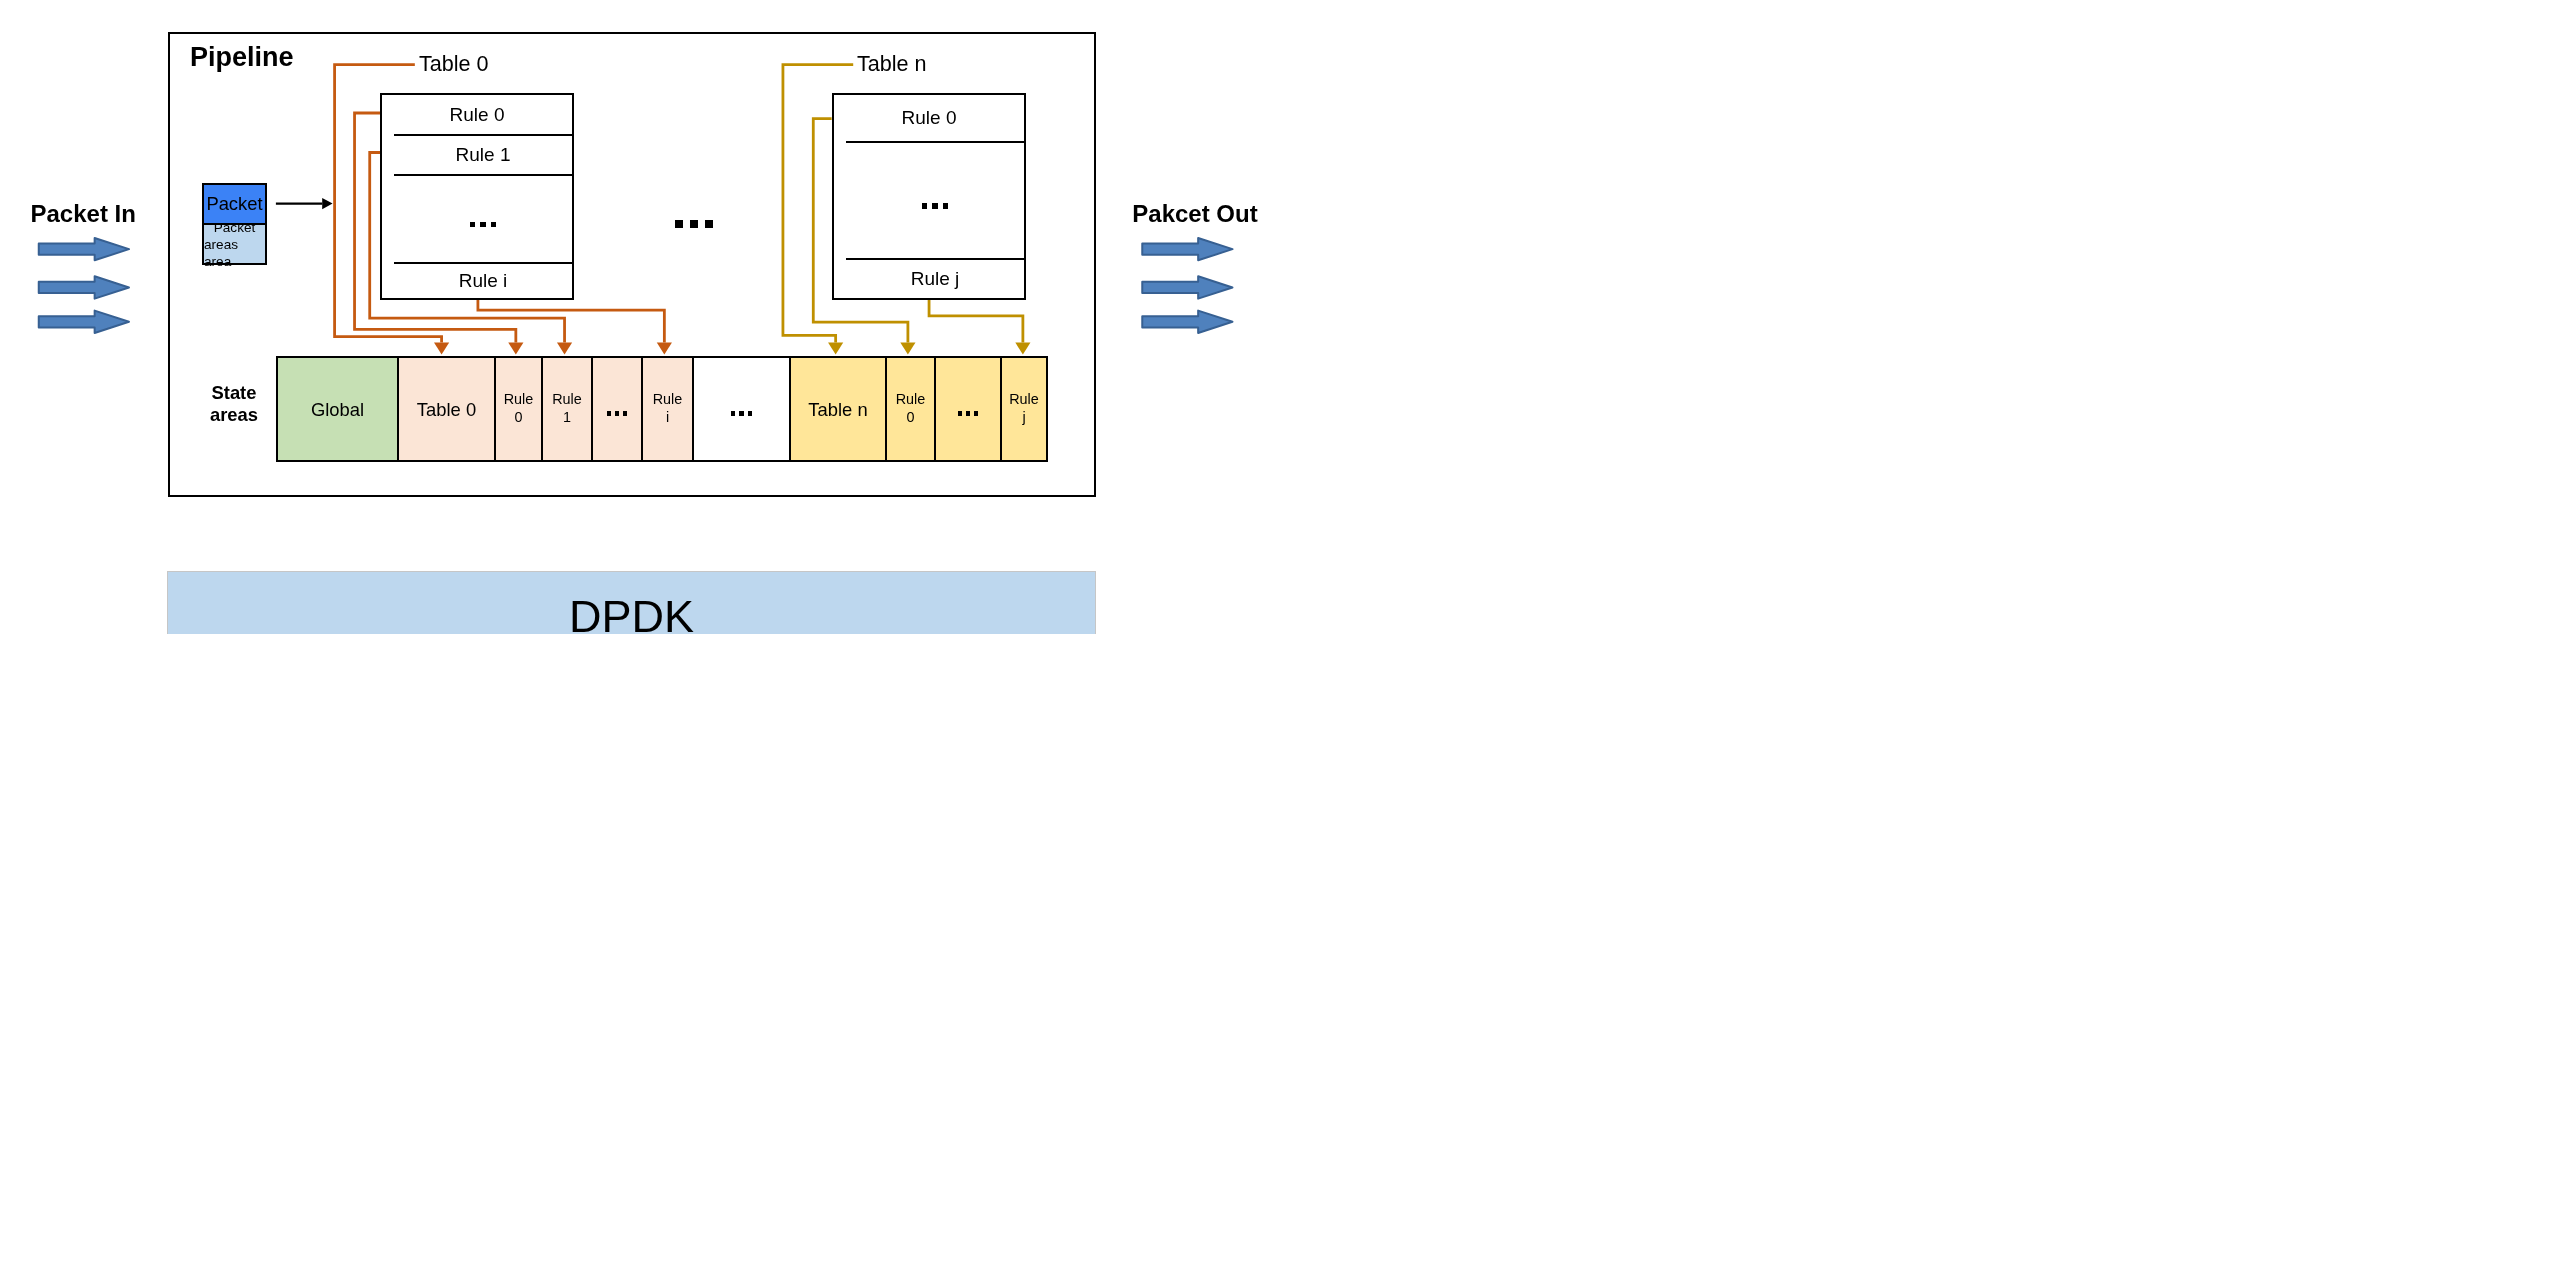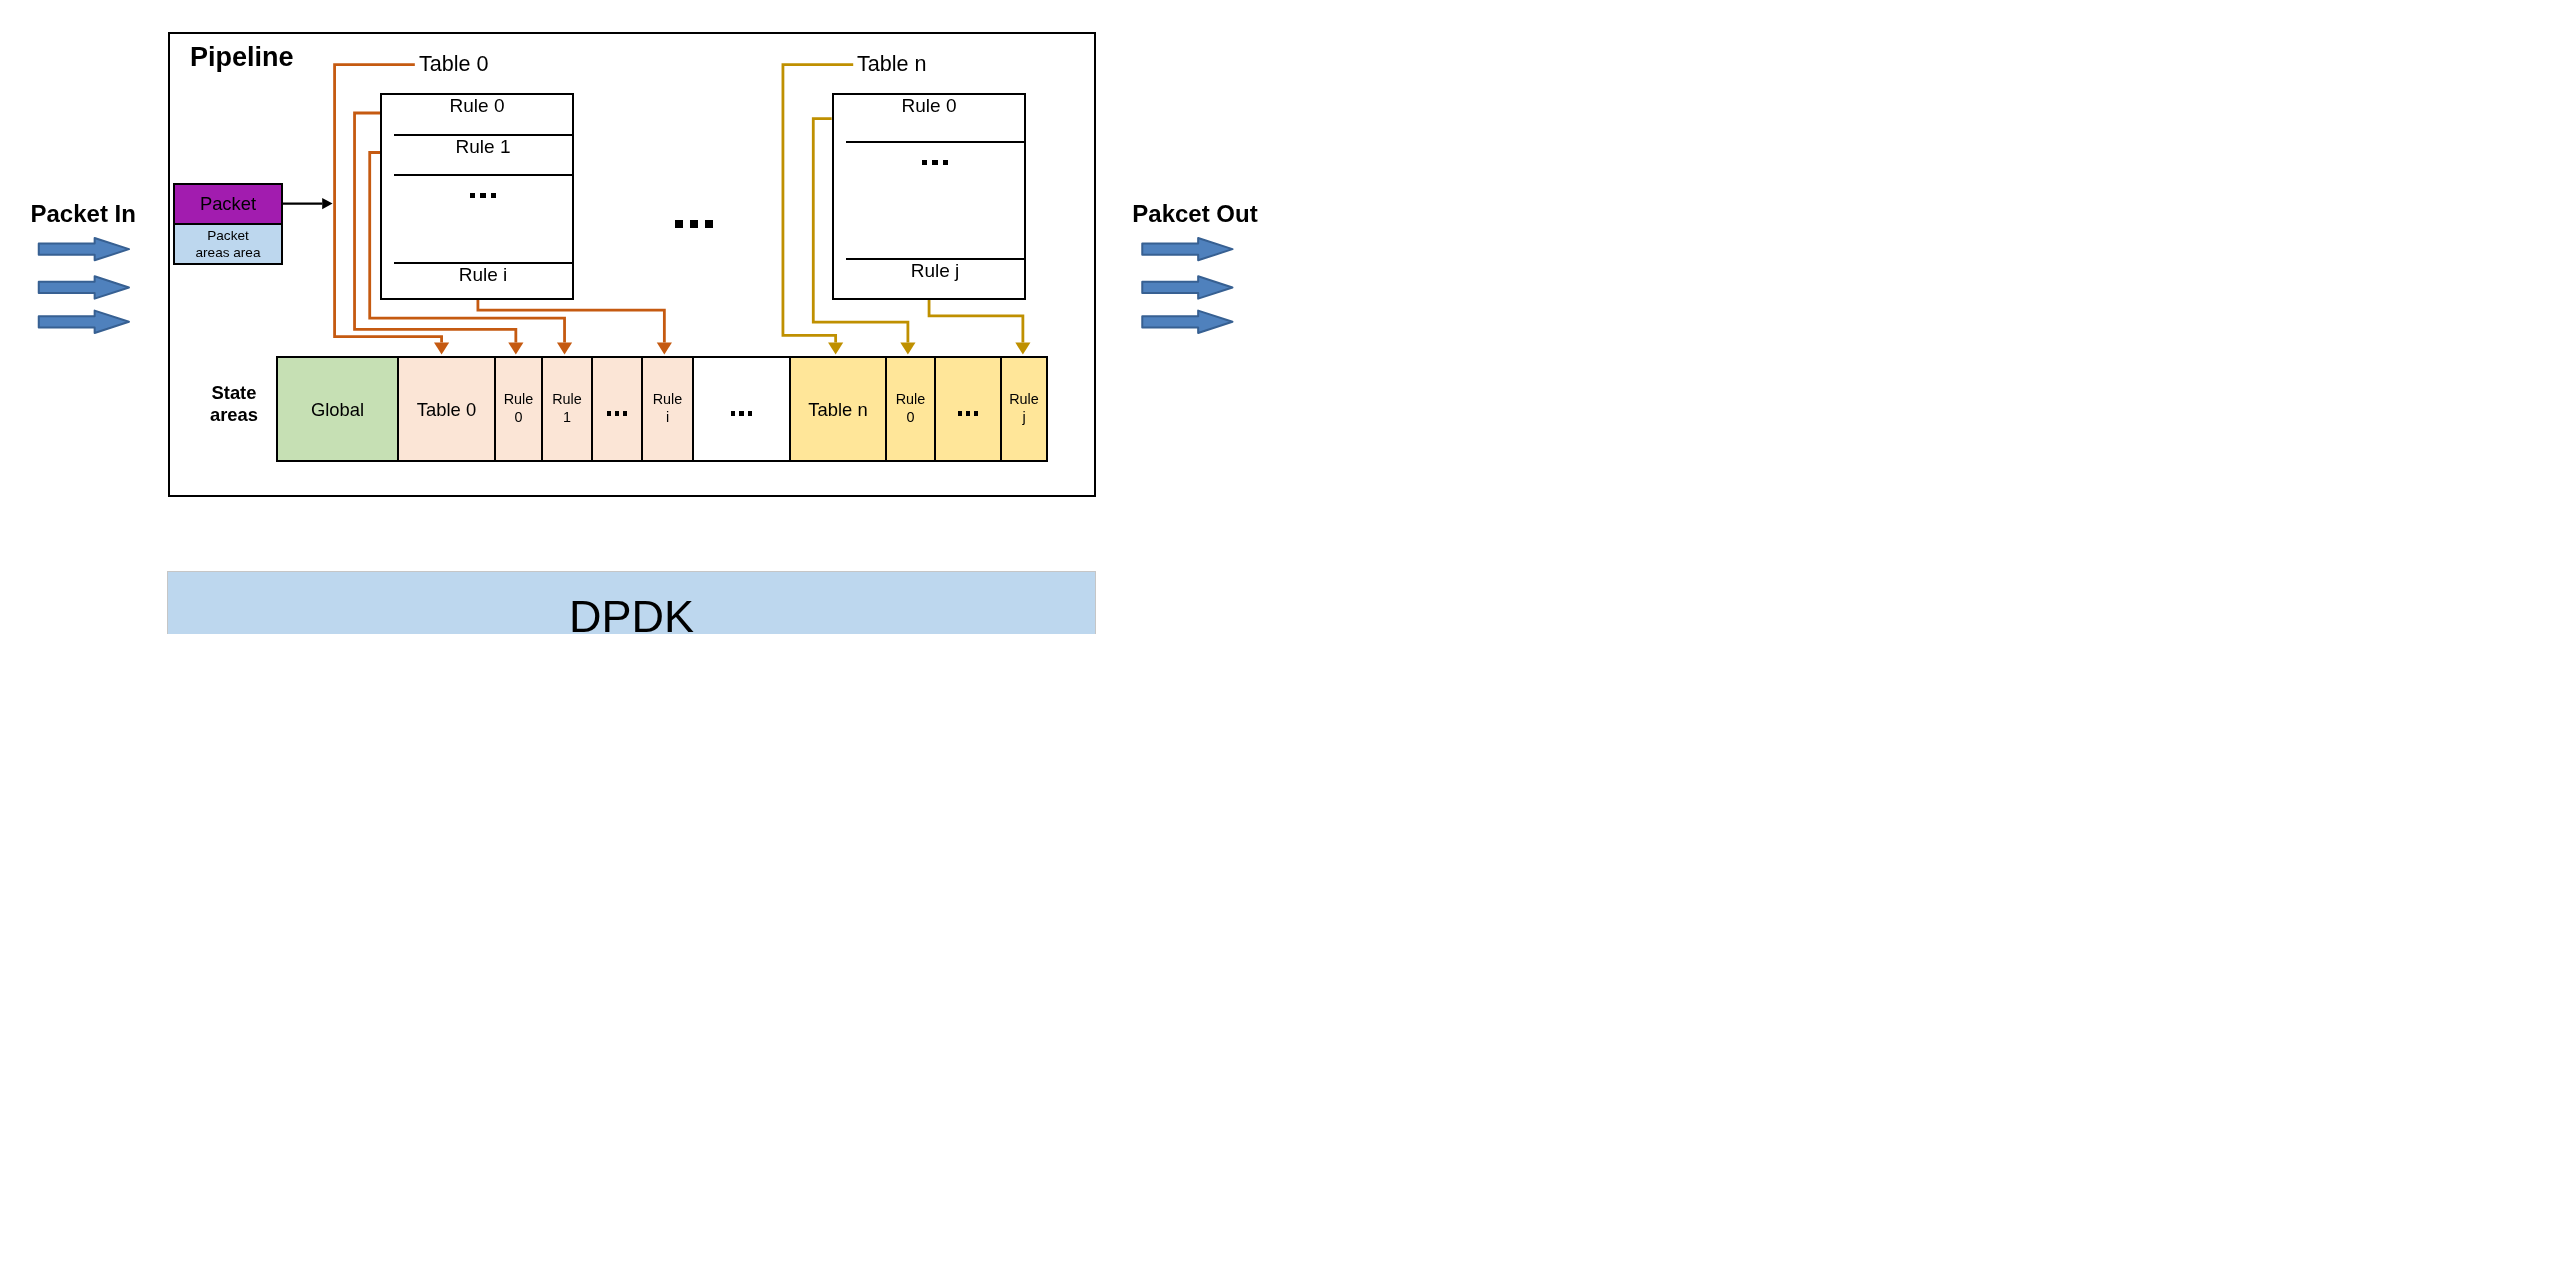--- a/index.html
+++ b/index.html
@@ -20,26 +20,26 @@
   
   .tbl-label{font-size:21.6px;}
   .t0-label{left:419px;top:51px;}
   .tn-label{left:857px;top:51px;}
 
   
   .rule-table{width:194px;height:207px;border:2.4px solid #000;box-sizing:border-box;
               display:flex;flex-direction:column;background:#fff;}
   .table0{left:380px;top:93px;}
   .tablen{left:832px;top:93px;}
-  .trow{display:flex;justify-content:center;font-size:19px;box-sizing:border-box;}
+  .trow{display:flex;align-items:center;justify-content:center;font-size:19px;box-sizing:border-box;}
   .trow + .trow{border-top:2.4px solid #000;margin-left:12px;}
   .trow.mid{flex:1;font-size:24px;font-weight:700;}
 
   
-  .packet-wrap{left:173px;top:183px;width:110px;border:2.4px solid #000;box-sizing:border-box;background:#a21caf;}
+  .packet-wrap{left:202px;top:183px;width:65px;border:2.4px solid #000;box-sizing:border-box;background:#3b82f6;}
   .packet-top{height:38px;display:flex;align-items:center;justify-content:center;font-size:18.4px;}
   .packet-state{height:38px;border-top:2.4px solid #000;background:var(--packet-state-fill,#BDD7EE);
                 display:flex;flex-direction:column;align-items:center;justify-content:center;
                 font-size:13.6px;line-height:17px;}
 
   
   .big-dots{left:670px;top:200px;width:48px;height:32px;display:flex;align-items:center;justify-content:center;font-size:34px;}
 
   
   .state-label{left:198px;top:382px;width:72px;text-align:center;font-size:18.4px;font-weight:700;line-height:22.4px;

